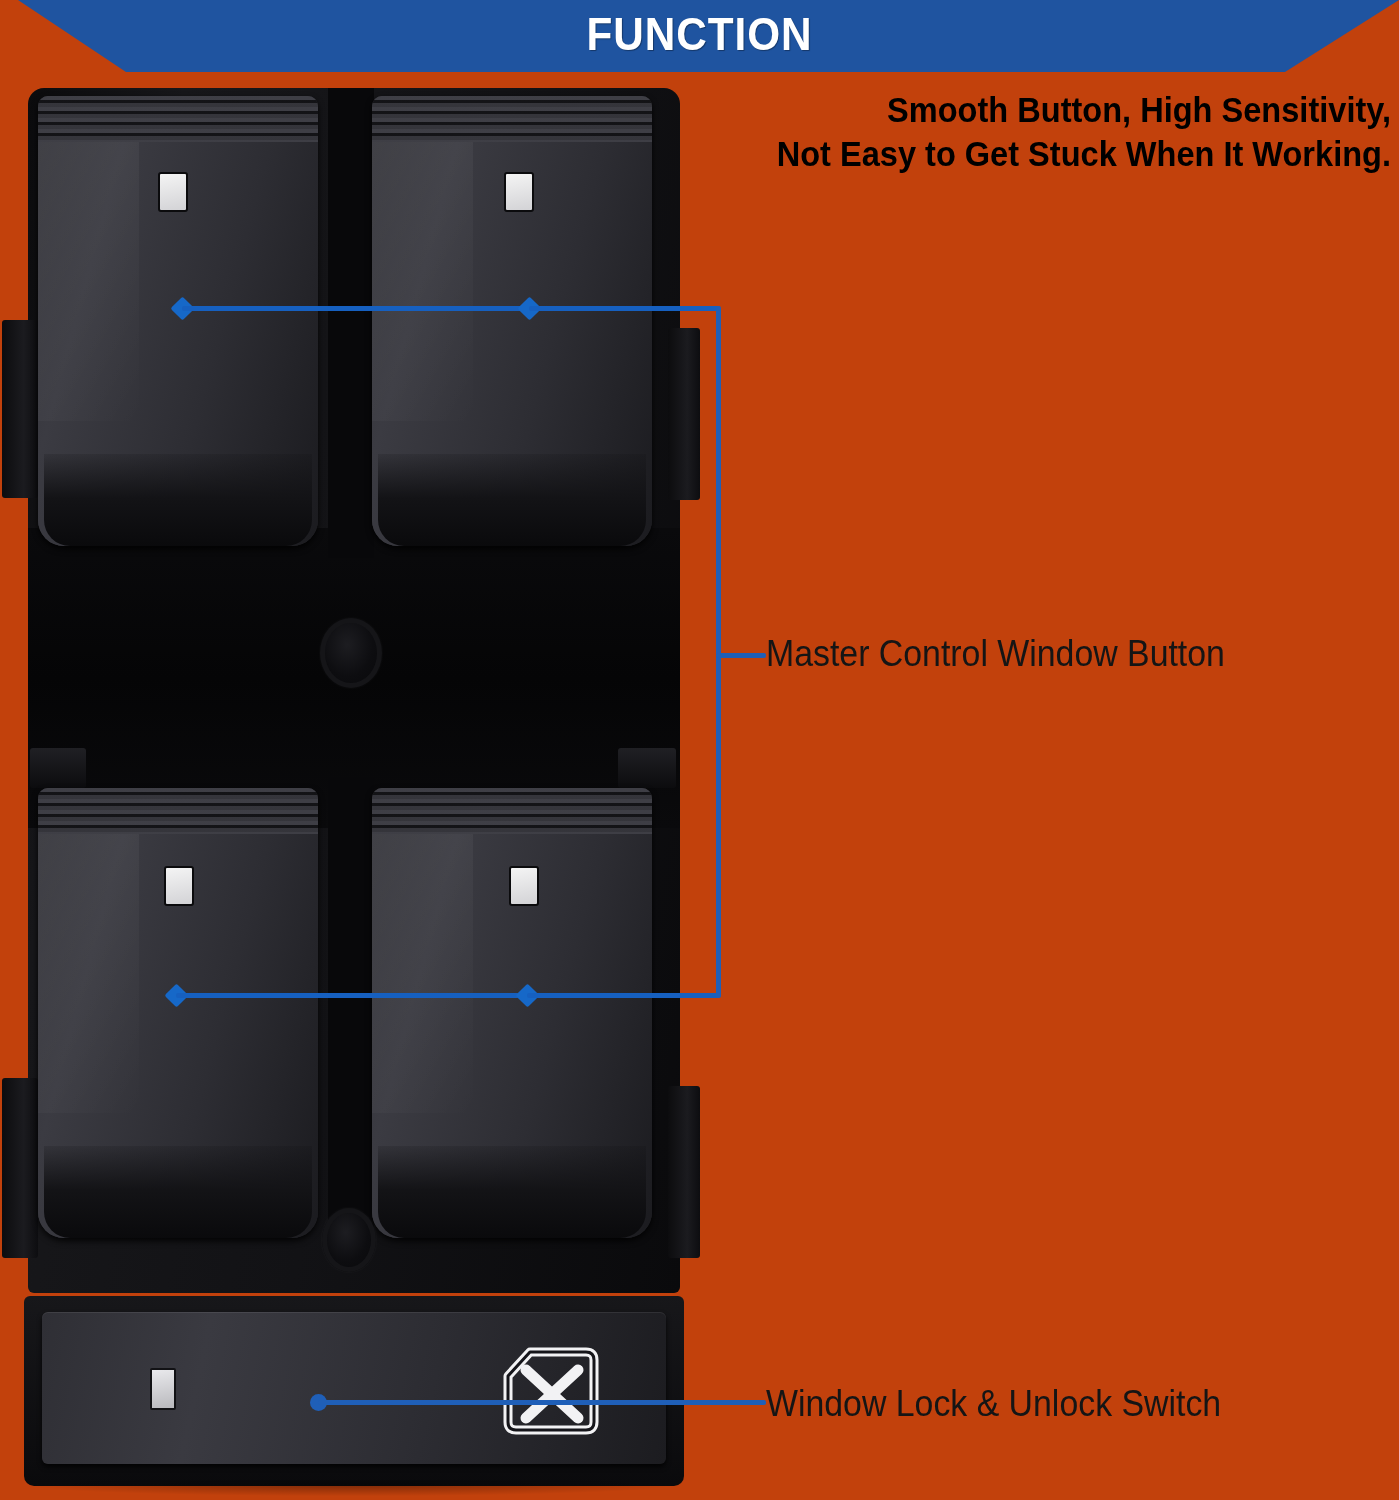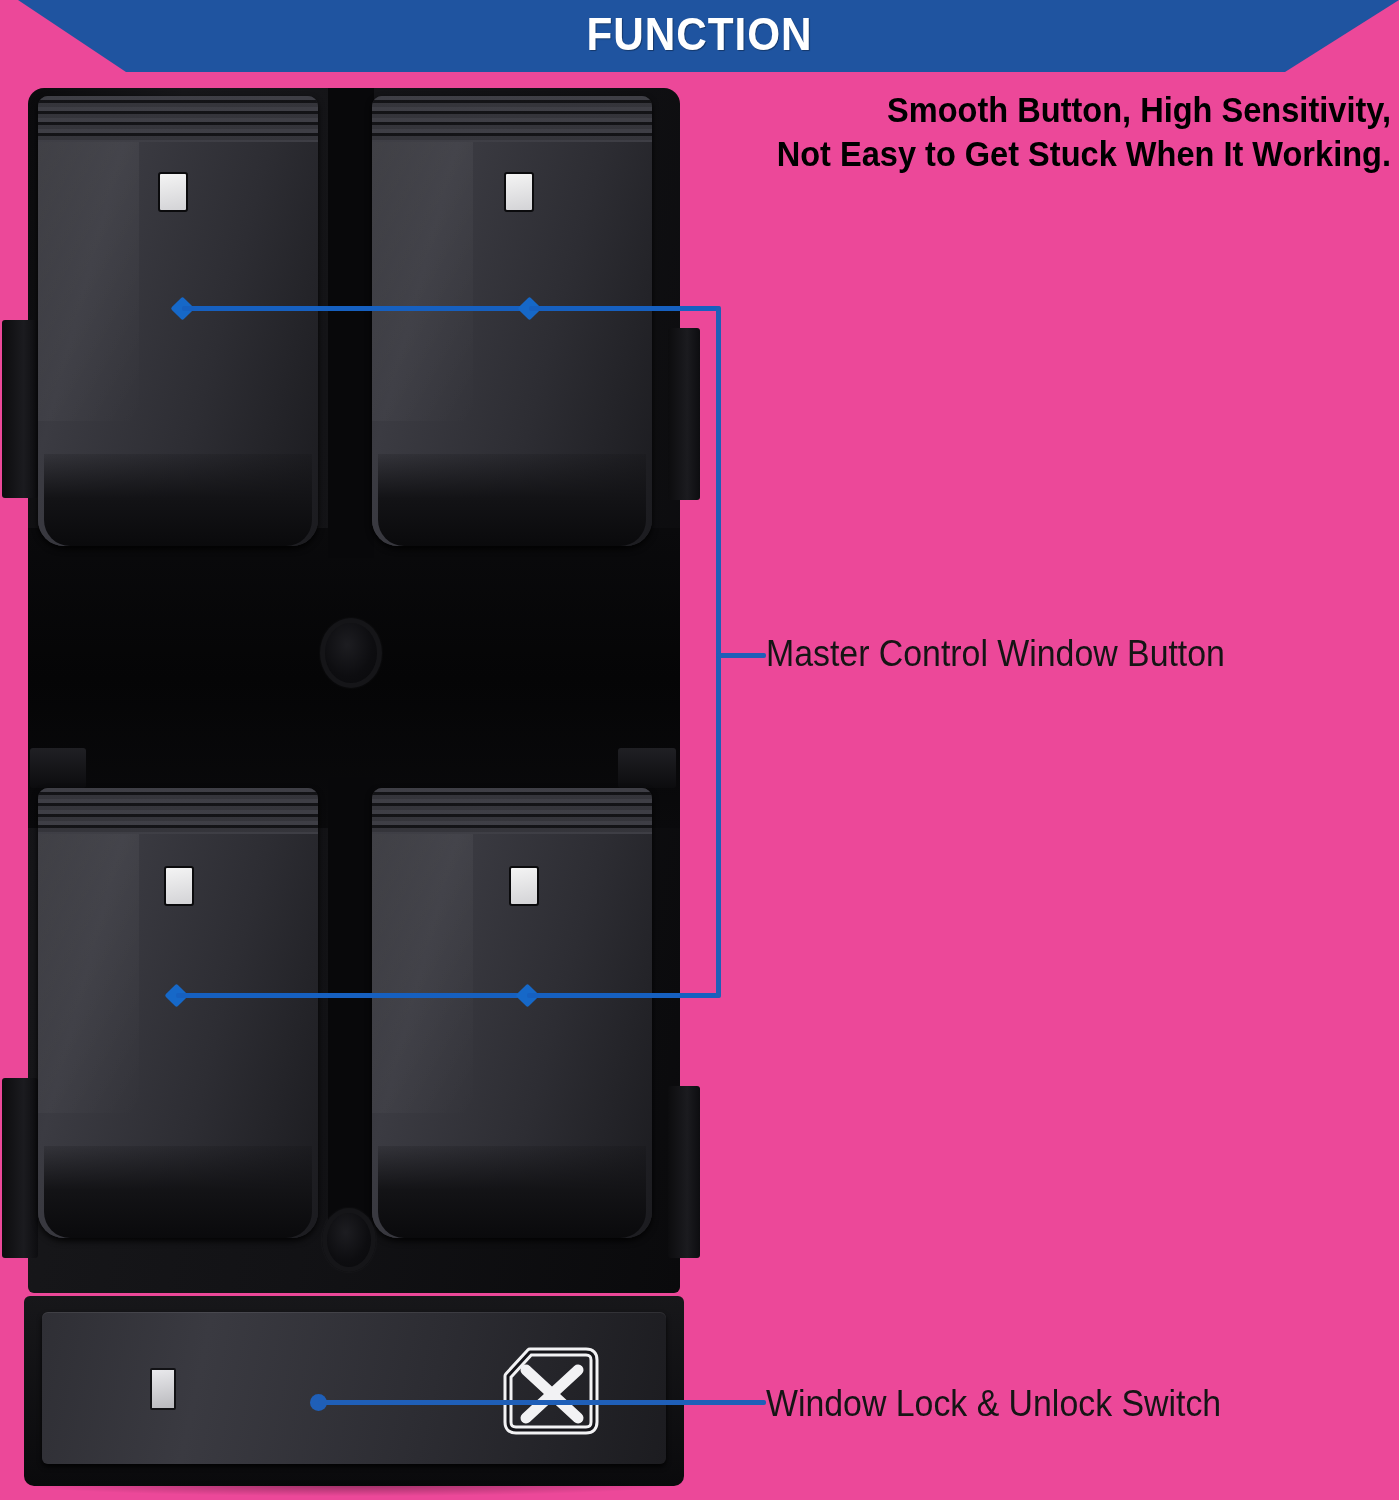--- a/index.html
+++ b/index.html
@@ -7,21 +7,21 @@
     padding: 0;
     background: #ffffff;
   }
   body {
     font-family: "Liberation Sans", sans-serif;
   }
   #page {
     position: relative;
     width: 1399px;
     height: 1500px;
-    background: #ec4899;
+    background: #c2410c;
     overflow: hidden;
   }
 
   
   .banner {
     position: absolute;
     left: 0;
     top: 0;
     width: 1399px;
     height: 72px;

